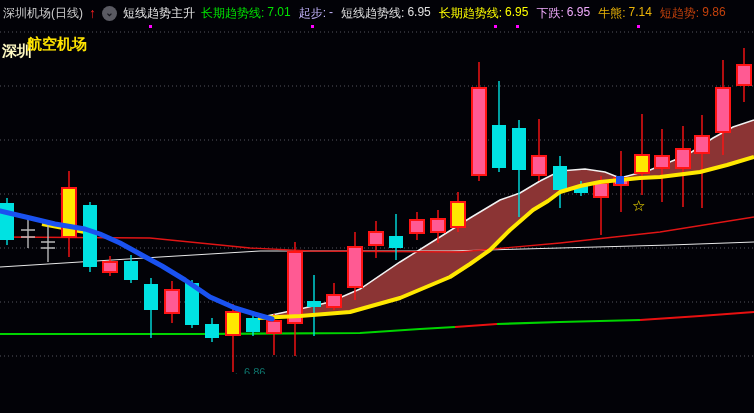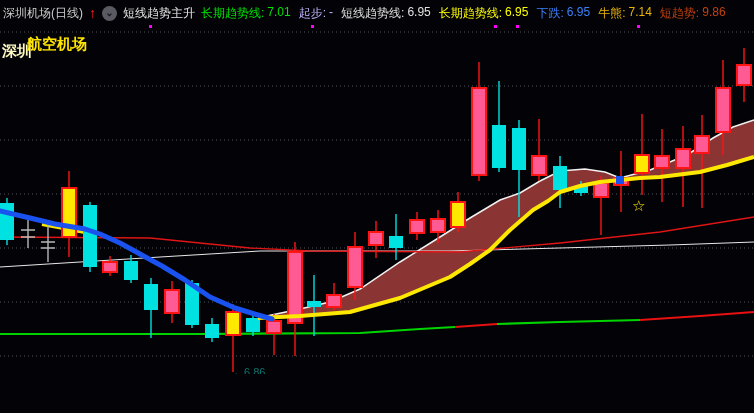--- a/index.html
+++ b/index.html
@@ -150,21 +150,21 @@
           <span>-</span>
         </span>
         <span class="field" style="color: rgb(224, 224, 224);">
           <span>短线趋势线:</span>
           <span>6.95</span>
         </span>
         <span class="field" style="color: rgb(255, 255, 0);">
           <span>长期趋势线:</span>
           <span>6.95</span>
         </span>
-        <span class="field" style="color: #3b82f6;">
+        <span class="field" style="color: #f0abfc;">
           <span>下跌:</span>
           <span>6.95</span>
         </span>
         <span class="field" style="color: #eab308;">
           <span>牛熊:</span>
           <span>7.14</span>
         </span>
         <span class="field" style="color: #c2410c;">
           <span>短趋势:</span>
           <span>9.86</span>

